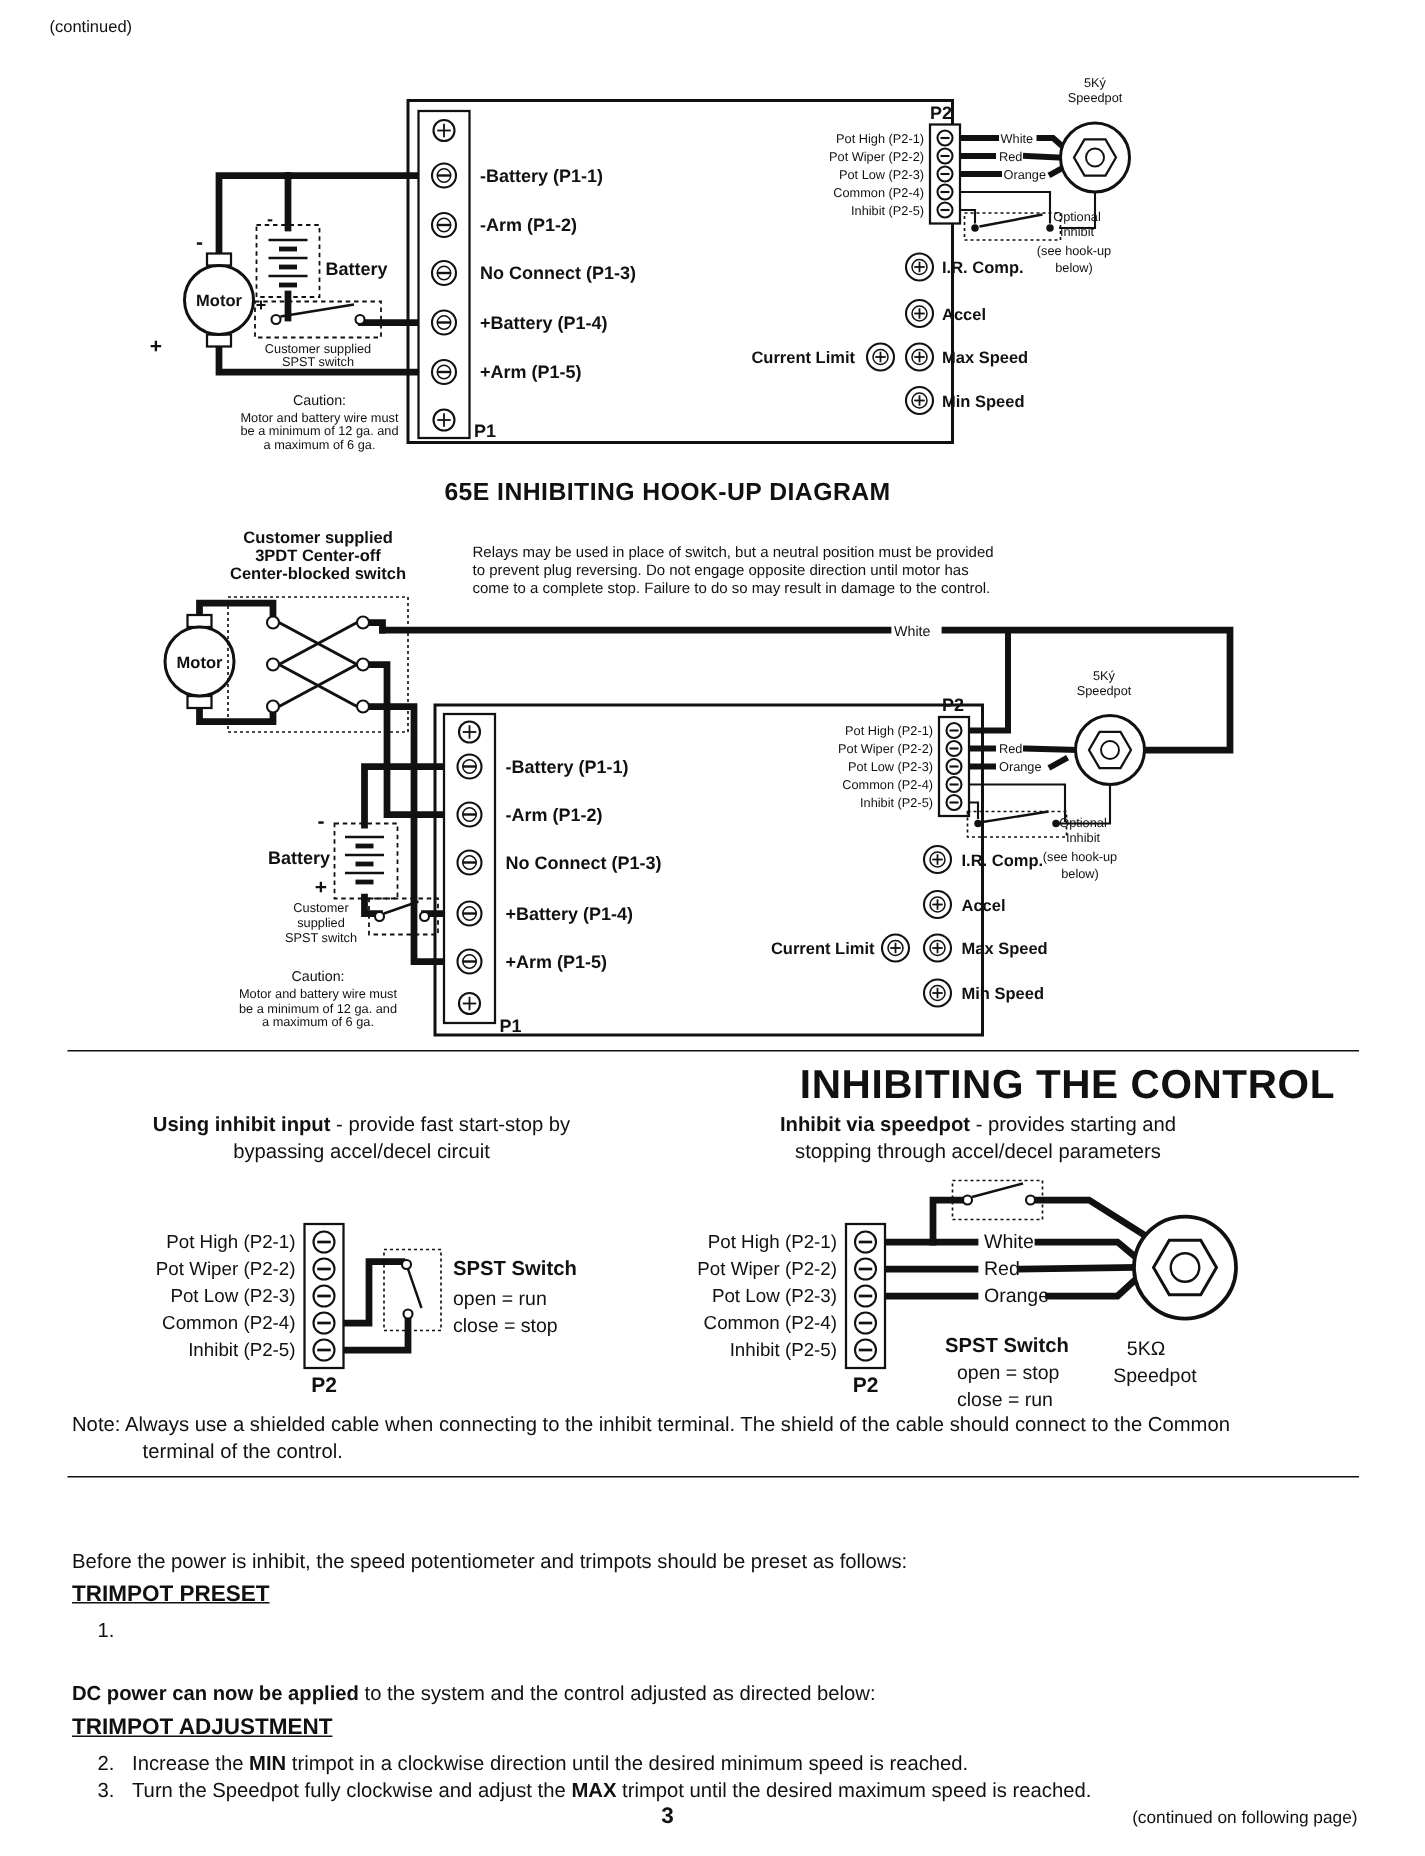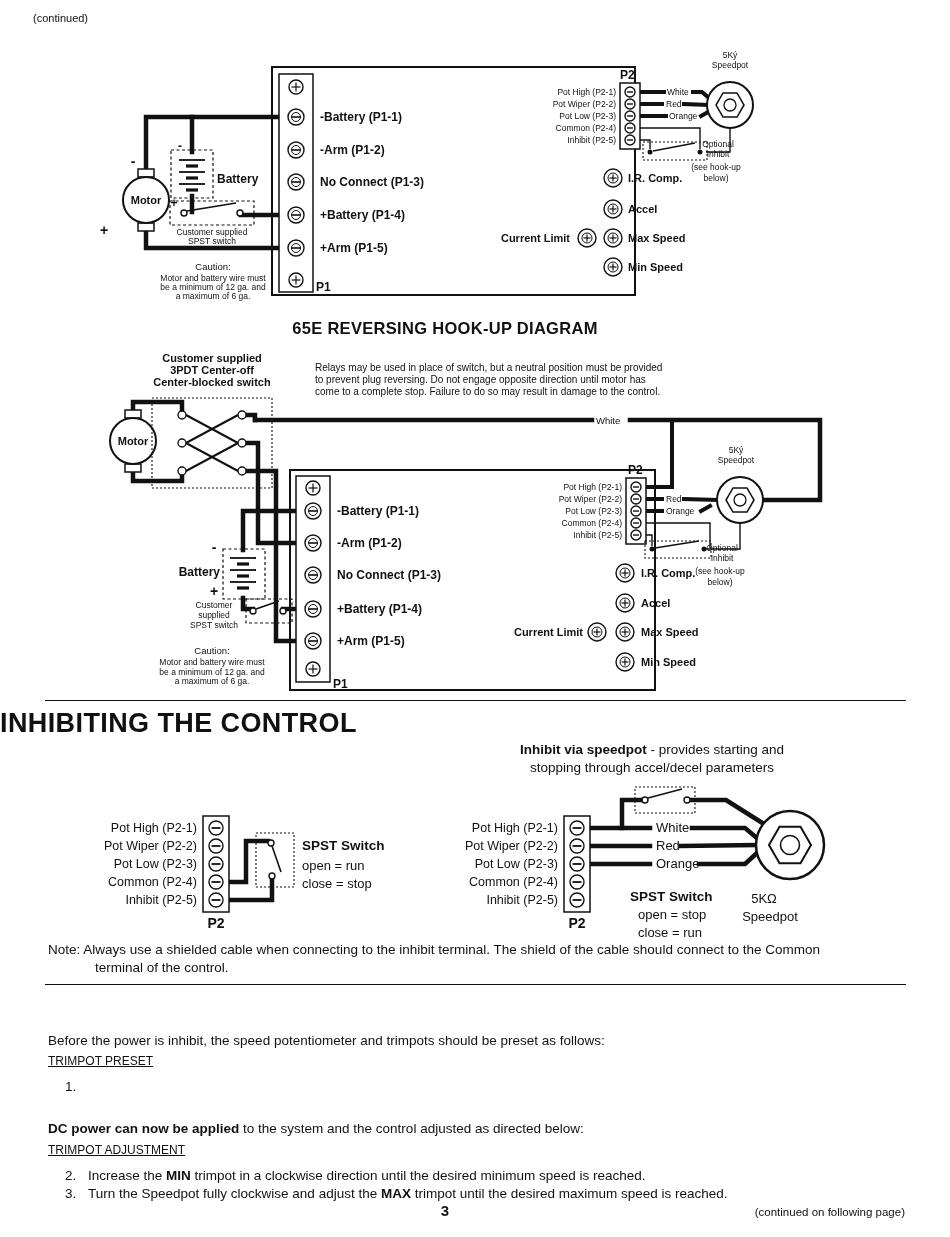--- a/index.html
+++ b/index.html
@@ -24,27 +24,27 @@
   .box1{fill:#fff;stroke:#111;stroke-width:1.5;}
   .dashedb{fill:none;stroke:#111;stroke-width:1.2;stroke-dasharray:3,2.5;}
   .dottedb{fill:none;stroke:#111;stroke-width:1.1;stroke-dasharray:2,2;}
   .blade{stroke:#111;stroke-width:1.6;fill:none;}
   .blade2{stroke:#111;stroke-width:2;fill:none;}
   .contact{fill:#fff;stroke:#111;stroke-width:1.4;}
   .plateL{stroke:#111;stroke-width:1.8;}
   .plateS{stroke:#111;stroke-width:3.2;}
   .dtitle{position:absolute;left:0;width:890px;text-align:center;font-weight:bold;
           font-size:16.5px;letter-spacing:.3px;}
-  .btitle{position:absolute;left:0;width:890px;text-align:left;font-weight:bold;
+  .btitle{position:absolute;left:0;width:890px;text-align:right;font-weight:bold;
           font-size:27px;letter-spacing:.4px;}
   .sub{position:absolute;text-align:center;font-size:13.5px;line-height:1.32;}
   .bodytxt{position:absolute;font-size:13.5px;line-height:1.35;}
   .item{position:absolute;font-size:13.5px;line-height:1.35;display:flex;}
   .item .num{width:23px;flex:none;}
-  .uh{position:absolute;font-size:12px;font-weight:normal;text-decoration:underline;}
+  .uh{position:absolute;font-size:15px;font-weight:bold;text-decoration:underline;}
   .hr{position:absolute;left:45px;width:861px;border-top:1.6px solid #111;}
   .small{position:absolute;font-size:11px;}
   .pagenum{position:absolute;left:0;width:890px;text-align:center;font-weight:bold;font-size:15px;}
 </style>
 </head>
 <body>
 
 <div class="page">
 
   <svg style="top:30px" width="950" height="280" viewBox="0 30 950 280">
@@ -445,25 +445,26 @@
     <text x="656" y="868" class="t13">Orange</text>
     <text x="630" y="901" class="t13b">SPST Switch</text>
     <text x="638" y="919" class="t13">open = stop</text>
     <text x="638" y="937" class="t13">close = run</text>
     <text x="764" y="903" text-anchor="middle" class="t13">5KΩ</text>
     <text x="770" y="921" text-anchor="middle" class="t13">Speedpot</text>
   </svg>
 
   <div class="small" style="left:33px;top:12px">(continued)</div>
 
-  <div class="dtitle" style="top:319px">65E REVERSING HOOK-UP DIAGRAM</div>
+  <div class="dtitle" style="top:319px">65E INHIBITING HOOK-UP DIAGRAM</div>
 
   <div class="hr" style="top:700px"></div>
 
   <div class="btitle" style="top:708px">INHIBITING THE CONTROL</div>
+  <div class="sub" style="left:95px;top:741px;width:292px"><b>Using inhibit input</b><span> - provide fast start-stop by bypassing accel/decel circuit</span></div>
   <div class="sub" style="left:494px;top:741px;width:316px"><b>Inhibit via speedpot</b><span> - provides starting and stopping through accel/decel parameters</span></div>
 
   <div class="bodytxt" style="left:48px;top:941px">
     <div>Note: Always use a shielded cable when connecting to the inhibit terminal. The shield of the cable should connect to the Common</div>
     <div style="padding-left:47px">terminal of the control.</div>
   </div>
 
   <div class="hr" style="top:984px"></div>
 
   <div class="bodytxt" style="left:48px;top:1032px">Before the power is inhibit, the speed potentiometer and trimpots should be preset as follows:</div>

